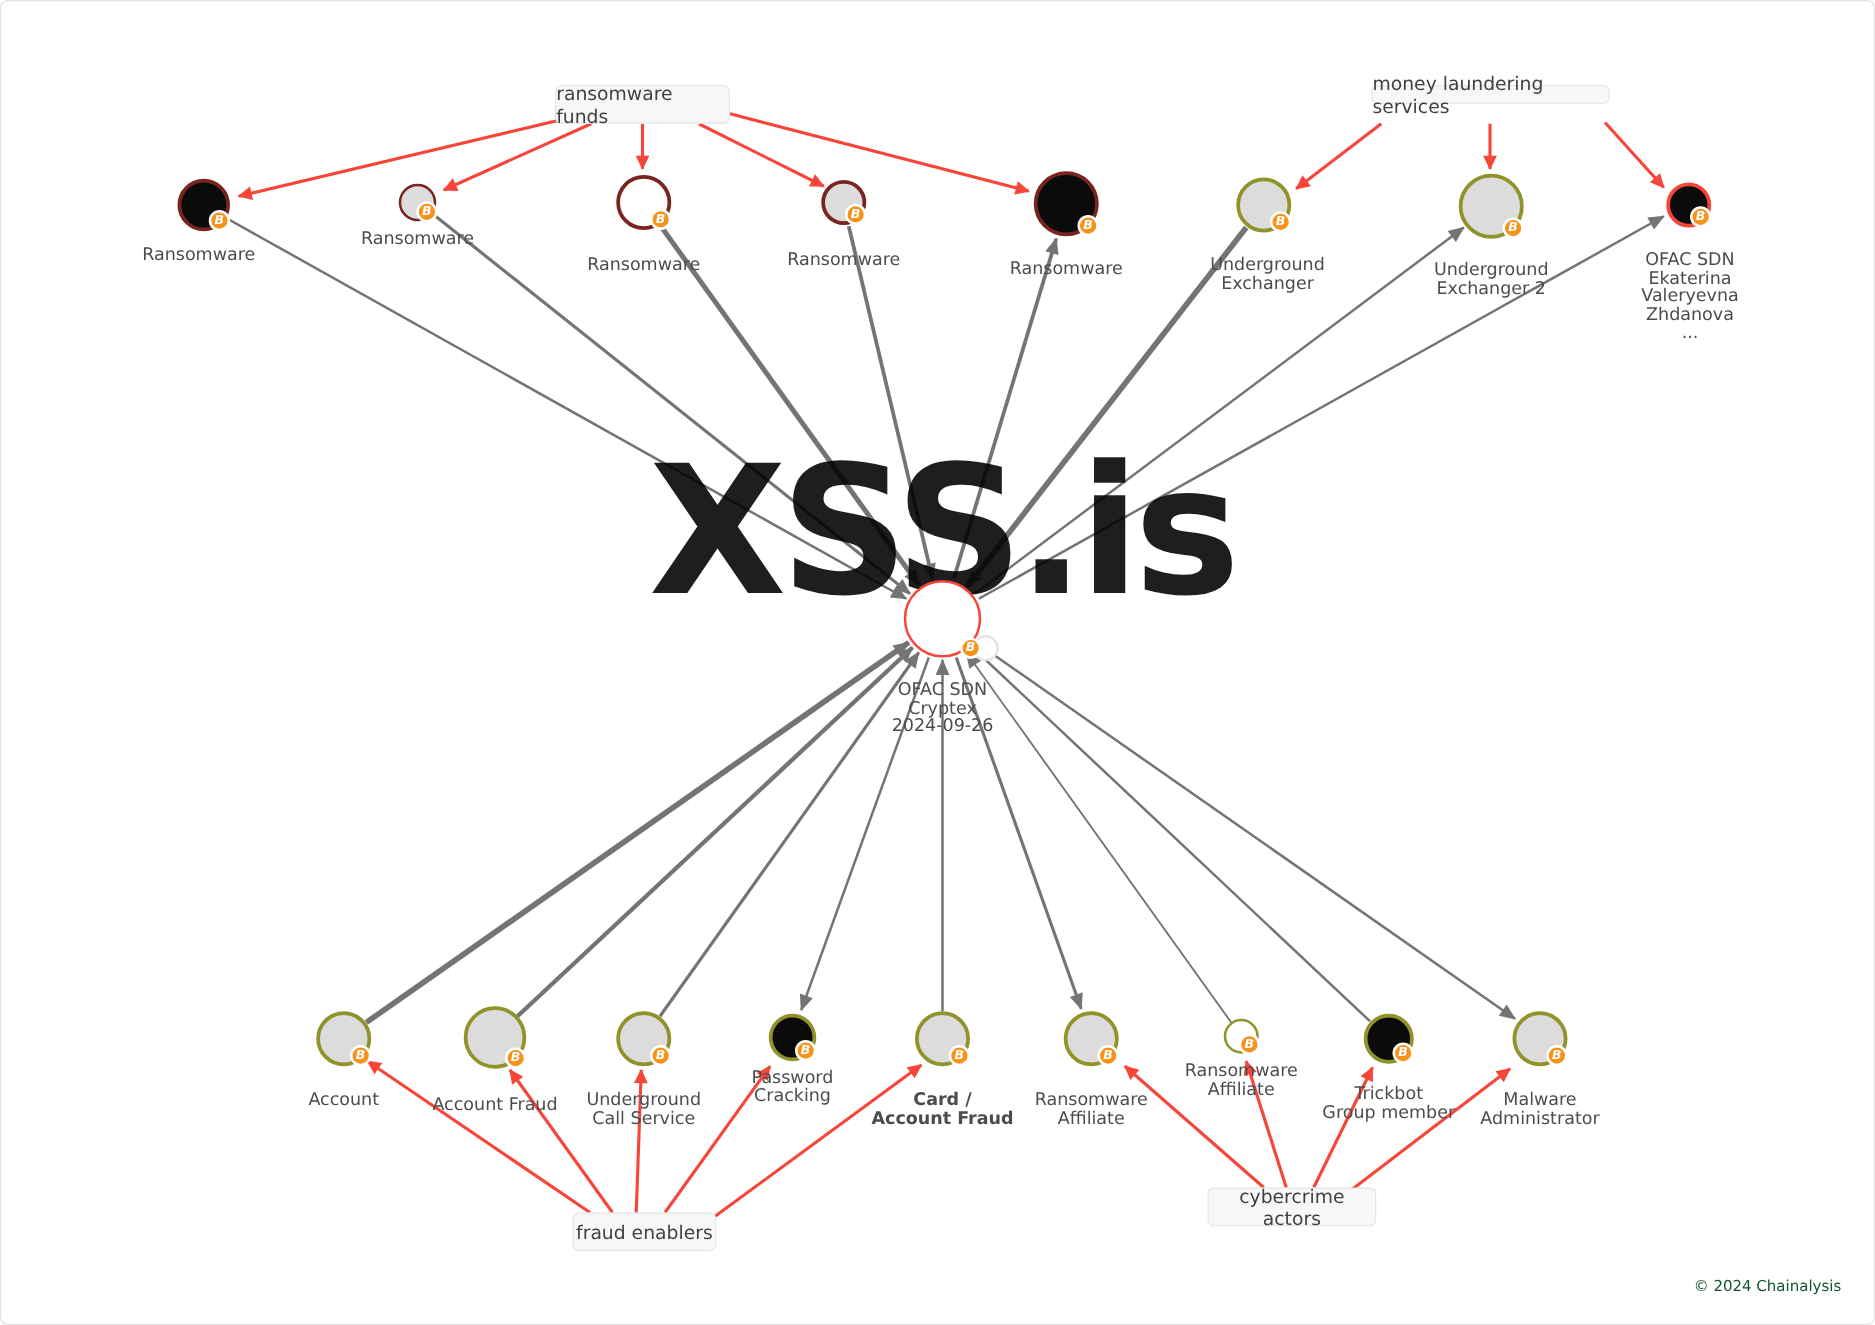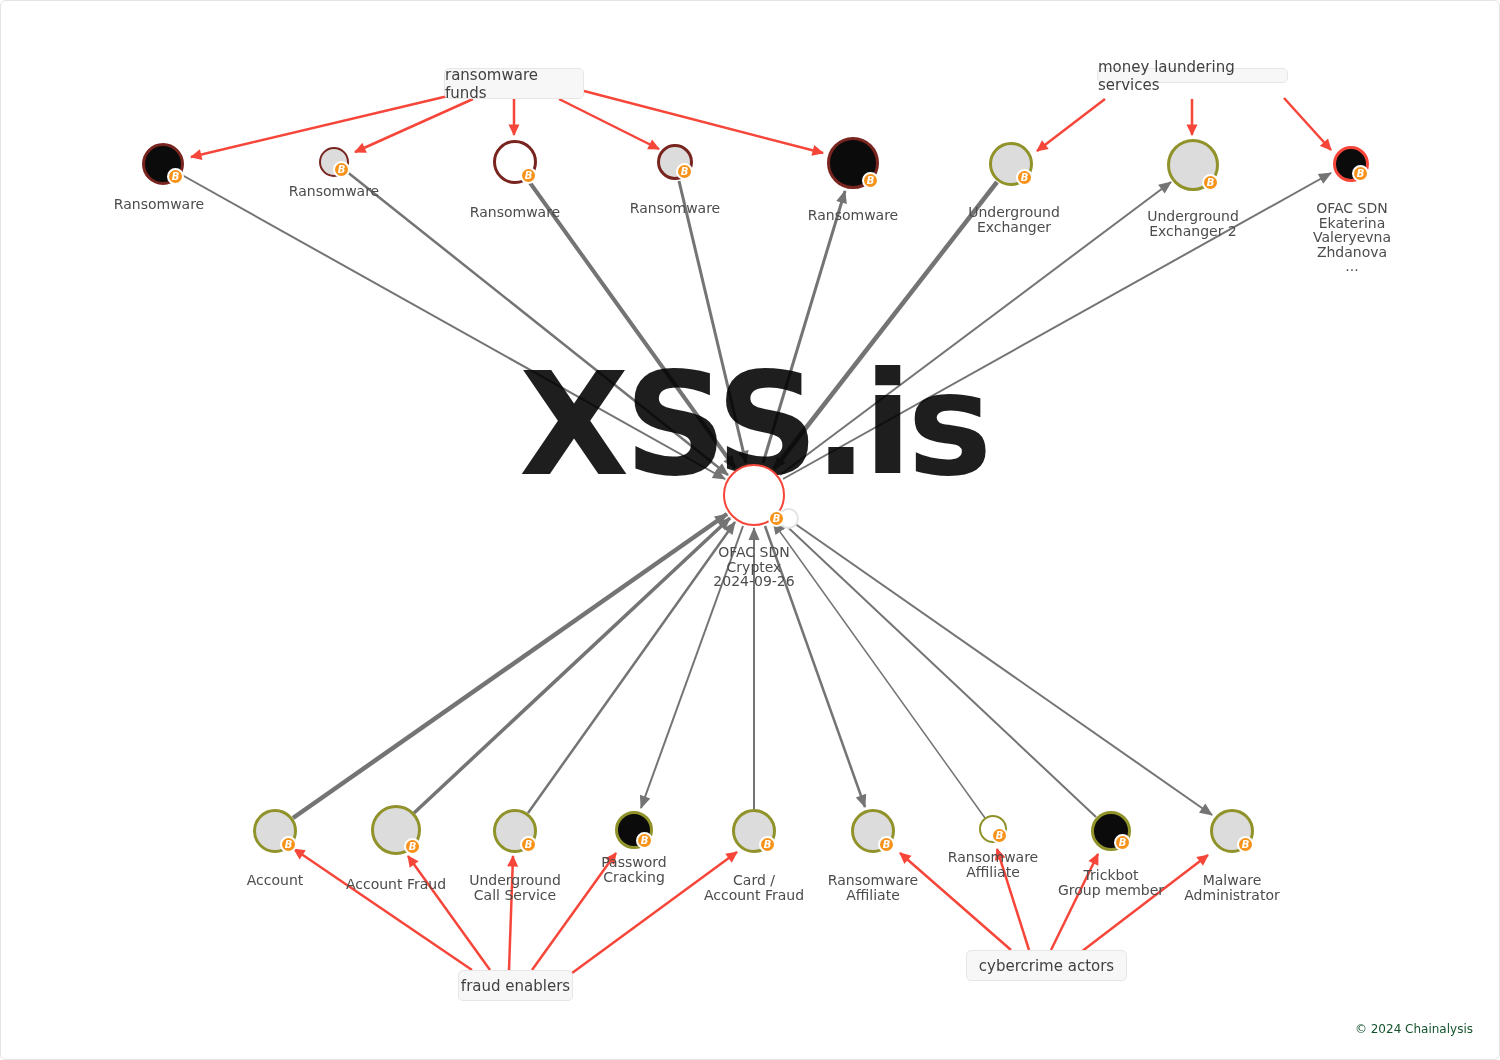--- a/index.html
+++ b/index.html
@@ -84,21 +84,21 @@
 
     <div class="group-box" style="left:443px;top:67px;width:140px;height:31px;">
       <span>ransomware funds</span>
     </div>
     <div class="group-box" style="left:1096px;top:67px;width:191px;height:15px;">
       <span>money laundering services</span>
     </div>
     <div class="group-box" style="left:457px;top:969px;width:115px;height:31px;">
       <span>fraud enablers</span>
     </div>
-    <div class="group-box" style="left:965px;top:949px;width:161px;height:31px;">
+    <div class="group-box" style="left:965px;top:949px;width:135px;height:31px;text-align:center;">
       <span>cybercrime actors</span>
     </div>
 
     <div class="node fill-black ring-darkred" style="left:141px;top:142px;width:42px;height:42px;">
       <span class="badge">B</span>
     </div>
     <div class="node-label" style="left:158px;top:196px;">Ransomware</div>
 
     <div class="node fill-gray ring-darkred" style="left:318px;top:146px;width:30px;height:30px;border-width:2.5px;">
       <span class="badge">B</span>
@@ -166,21 +166,21 @@
 
     <div class="node fill-black ring-olive" style="left:614px;top:810px;width:38px;height:38px;">
       <span class="badge">B</span>
     </div>
     <div class="node-label" style="left:633px;top:854px;">Password
 Cracking</div>
 
     <div class="node fill-gray ring-olive" style="left:731px;top:808px;width:44px;height:44px;">
       <span class="badge">B</span>
     </div>
-    <div class="node-label" style="left:753px;top:872px;">Card /
+    <div class="node-label" style="left:753px;top:872px;font-weight:bold;">Card /
 Account Fraud</div>
 
     <div class="node fill-gray ring-olive" style="left:850px;top:808px;width:44px;height:44px;">
       <span class="badge">B</span>
     </div>
     <div class="node-label" style="left:872px;top:872px;">Ransomware
 Affiliate</div>
 
     <div class="node fill-white ring-olive" style="left:978px;top:814px;width:28px;height:28px;border-width:2.5px;">
       <span class="badge">B</span>

